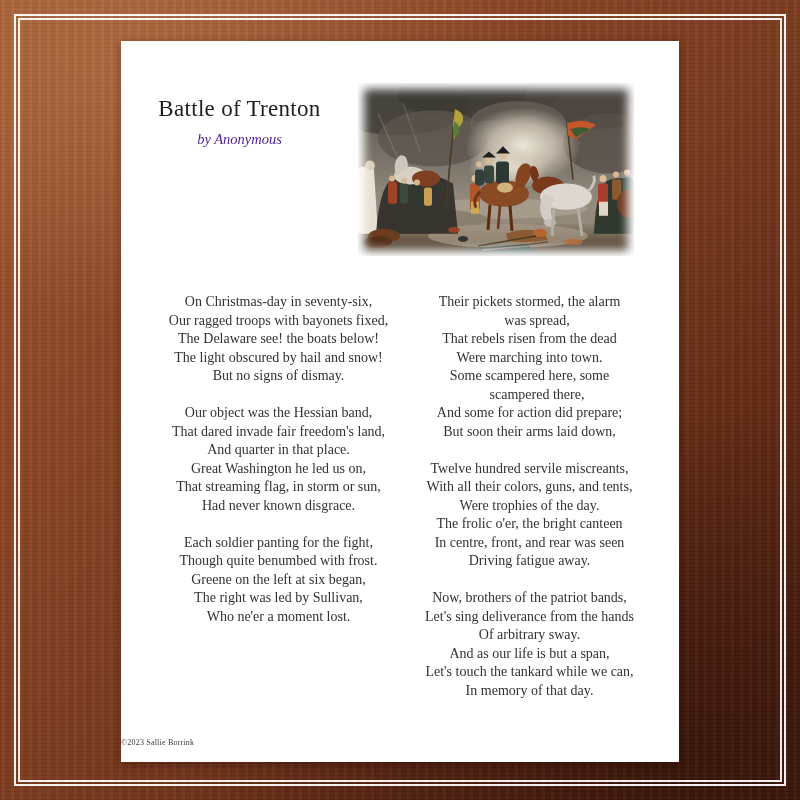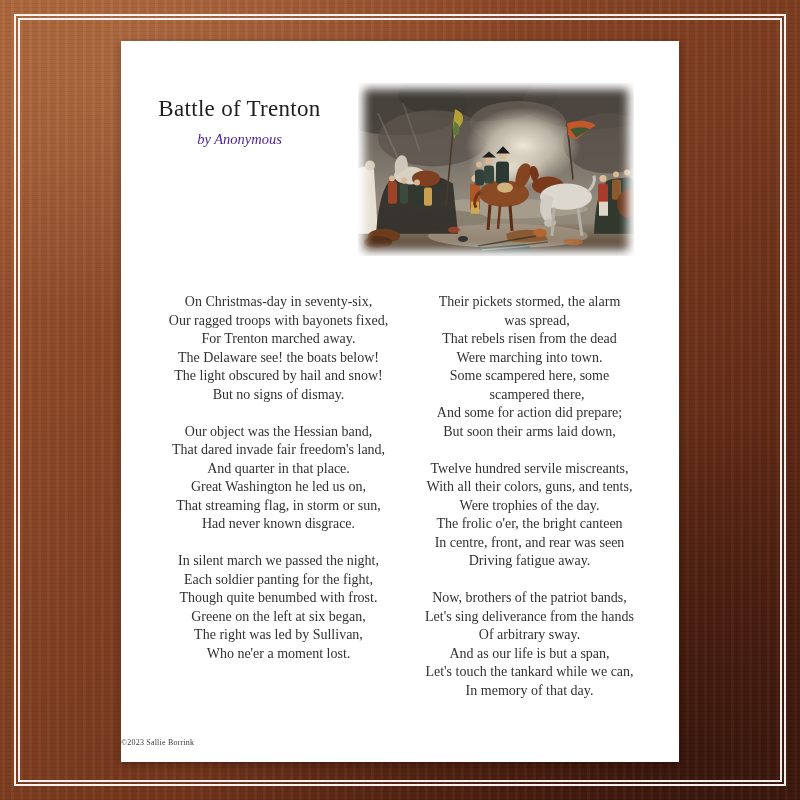--- a/index.html
+++ b/index.html
@@ -184,35 +184,33 @@
         <ellipse cx="215" cy="158" rx="10" ry="3" fill="#b5652f" opacity="0.8"></ellipse>
       </svg>
     </div>
   </div>
 
   <div class="poem">
       <div class="poem-column">
         <div class="stanza">
           <div class="poem-line">On Christmas-day in seventy-six,</div>
           <div class="poem-line">Our ragged troops with bayonets fixed,</div>
-          <div class="poem-line">For Trenton marched away.</div>
           <div class="poem-line">The Delaware see! the boats below!</div>
           <div class="poem-line">The light obscured by hail and snow!</div>
           <div class="poem-line">But no signs of dismay.</div>
         </div>
         <div class="stanza">
           <div class="poem-line">Our object was the Hessian band,</div>
           <div class="poem-line">That dared invade fair freedom's land,</div>
           <div class="poem-line">And quarter in that place.</div>
           <div class="poem-line">Great Washington he led us on,</div>
           <div class="poem-line">That streaming flag, in storm or sun,</div>
           <div class="poem-line">Had never known disgrace.</div>
         </div>
         <div class="stanza">
-          <div class="poem-line">In silent march we passed the night,</div>
           <div class="poem-line">Each soldier panting for the fight,</div>
           <div class="poem-line">Though quite benumbed with frost.</div>
           <div class="poem-line">Greene on the left at six began,</div>
           <div class="poem-line">The right was led by Sullivan,</div>
           <div class="poem-line">Who ne'er a moment lost.</div>
         </div>
       </div>
       <div class="poem-column">
         <div class="stanza">
           <div class="poem-line">Their pickets stormed, the alarm</div>

